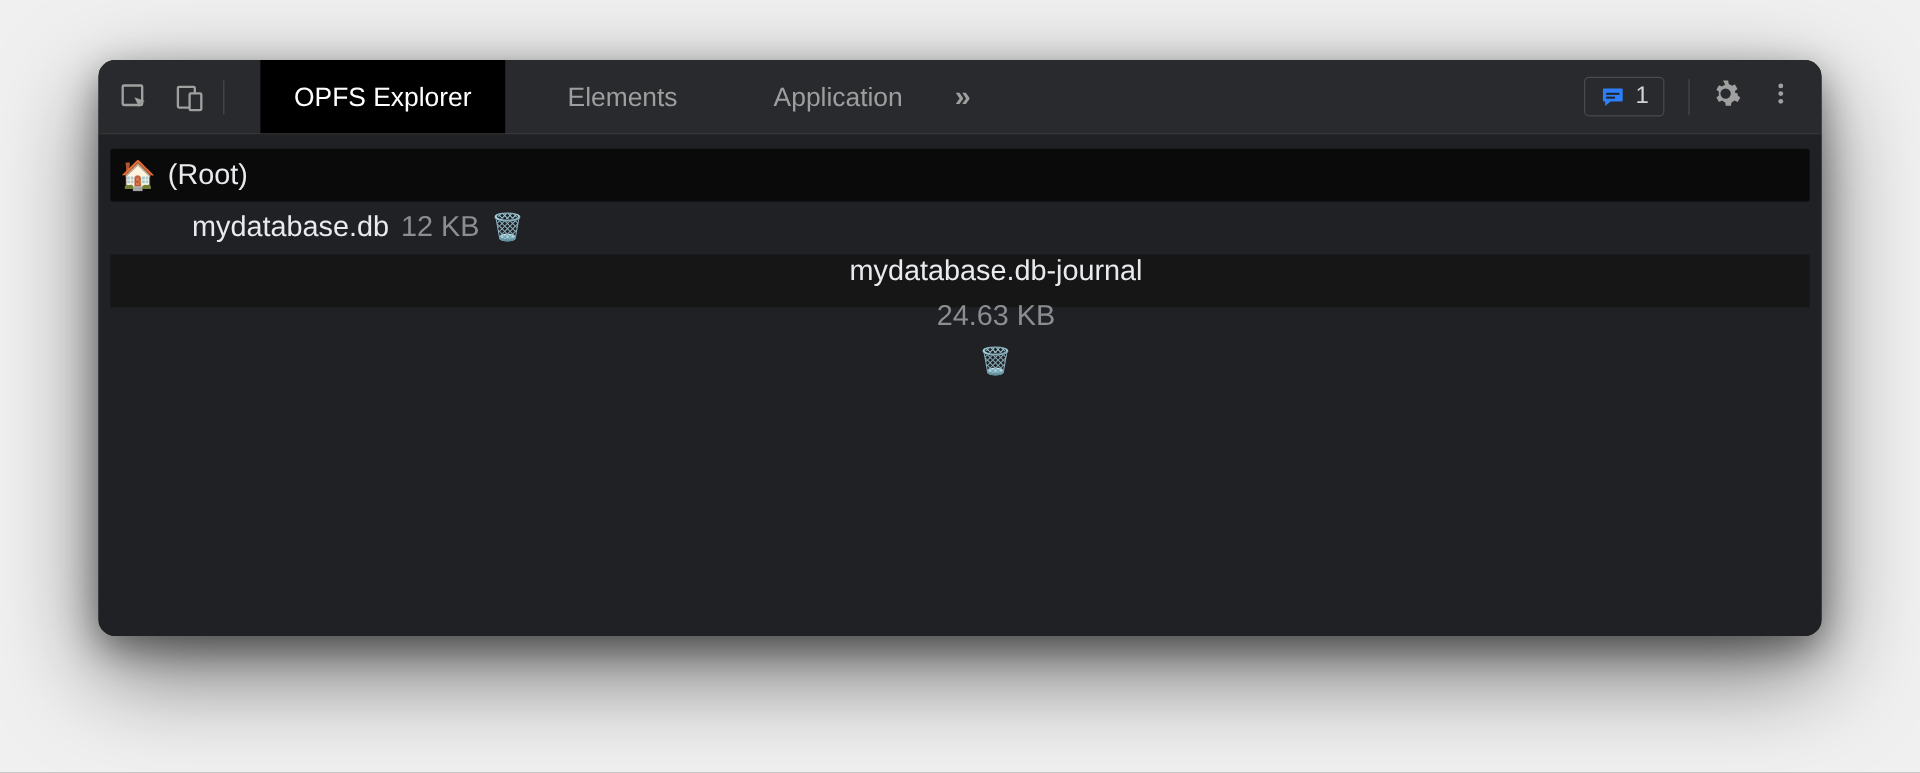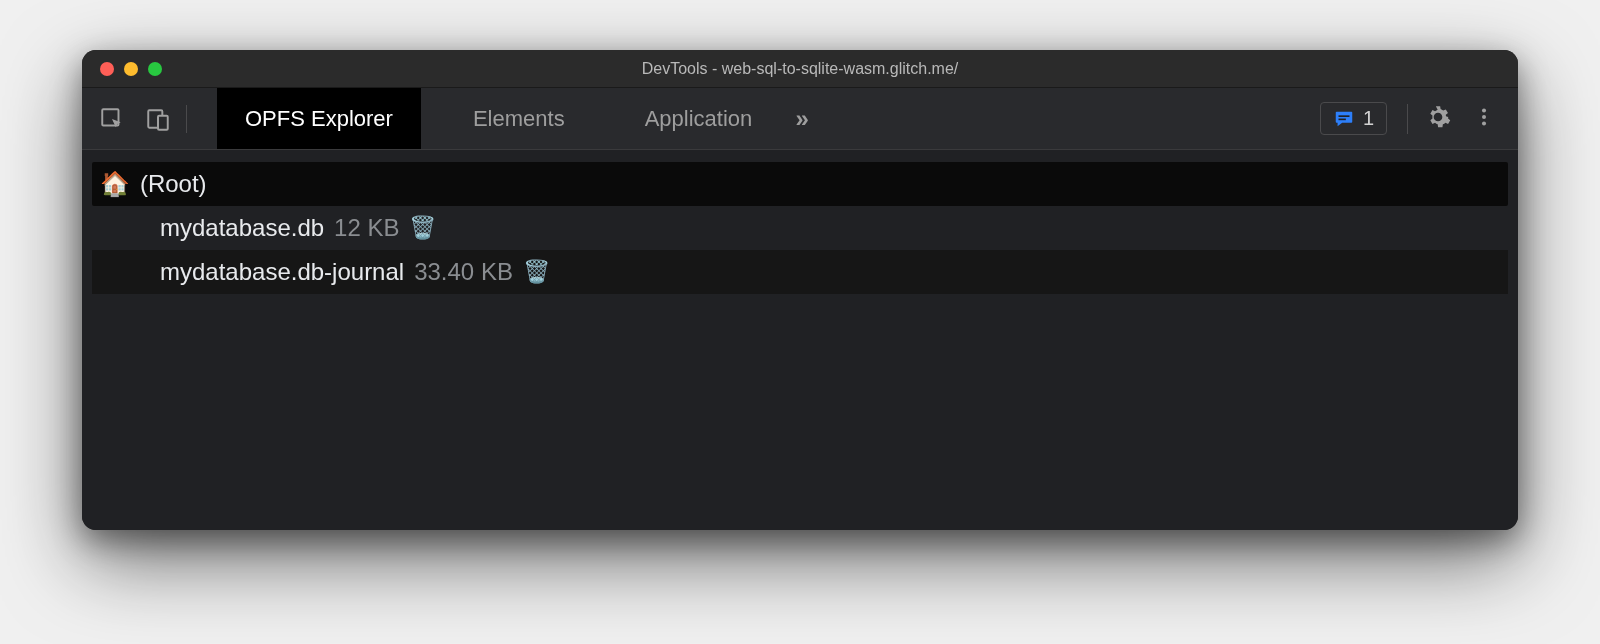--- a/index.html
+++ b/index.html
@@ -137,44 +137,37 @@
   .tree-row.root {
     background: #0a0a0a;
     border-radius: 2px;
   }
   .tree-row.file {
     padding-left: 68px;
     text-align: center;
   }
   .tree-row.file.alt {
     background: #161616;
+    flex-direction: column;
   }
   .filesize {
     color: #8a8d91;
   }
   .trash-icon {
     filter: grayscale(0.2);
     font-size: 22px;
     cursor: pointer;
   }
   .root-icon { font-size: 24px; }
 </style>
 </head>
 <body>
 
 <div class="window">
 
-  <div class="titlebar">
-    <div class="traffic-lights">
-      <div class="tl red"></div>
-      <div class="tl yellow"></div>
-      <div class="tl green"></div>
-    </div>
-    <div class="title">DevTools - web-sql-to-sqlite-wasm.glitch.me/</div>
-  </div>
 
   <div class="toolbar">
 
     <div class="tb-iconbtn">
       <svg width="26" height="26" viewBox="0 0 24 24" fill="none" stroke="#a0a0a0" stroke-width="1.8">
         <rect x="3" y="3" width="15" height="15" rx="1"></rect>
         <path d="M12 12 l8 3 -3 1.5 -1.5 3 z" fill="#a0a0a0" stroke="none"></path>
       </svg>
     </div>
 
@@ -246,19 +239,19 @@
     </div>
 
     <div class="tree-row file">
       <span>mydatabase.db</span>
       <span class="filesize">12 KB</span>
       <span class="trash-icon">🗑️</span>
     </div>
 
     <div class="tree-row file alt">
       <span>mydatabase.db-journal</span>
-      <span class="filesize">33.40 KB</span>
+      <span class="filesize">24.63 KB</span>
       <span class="trash-icon">🗑️</span>
     </div>
 
   </div>
 
 </div>
 
 </body></html>

